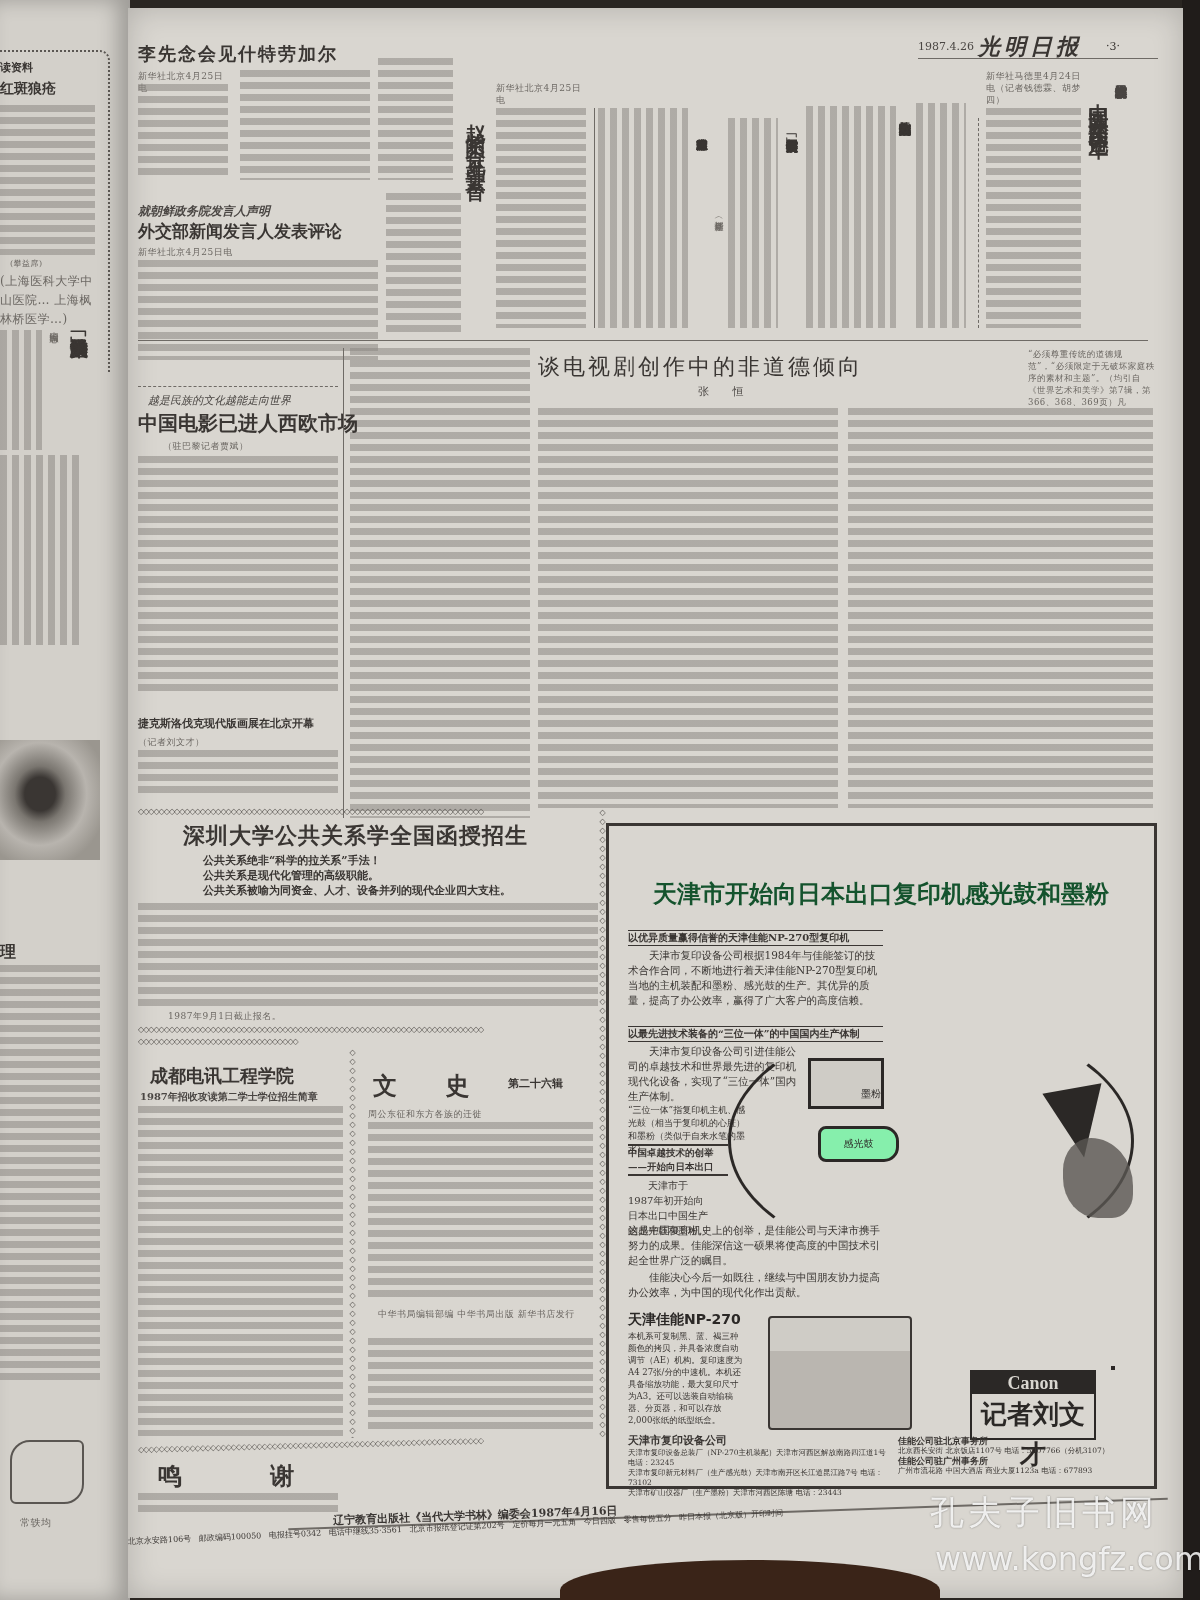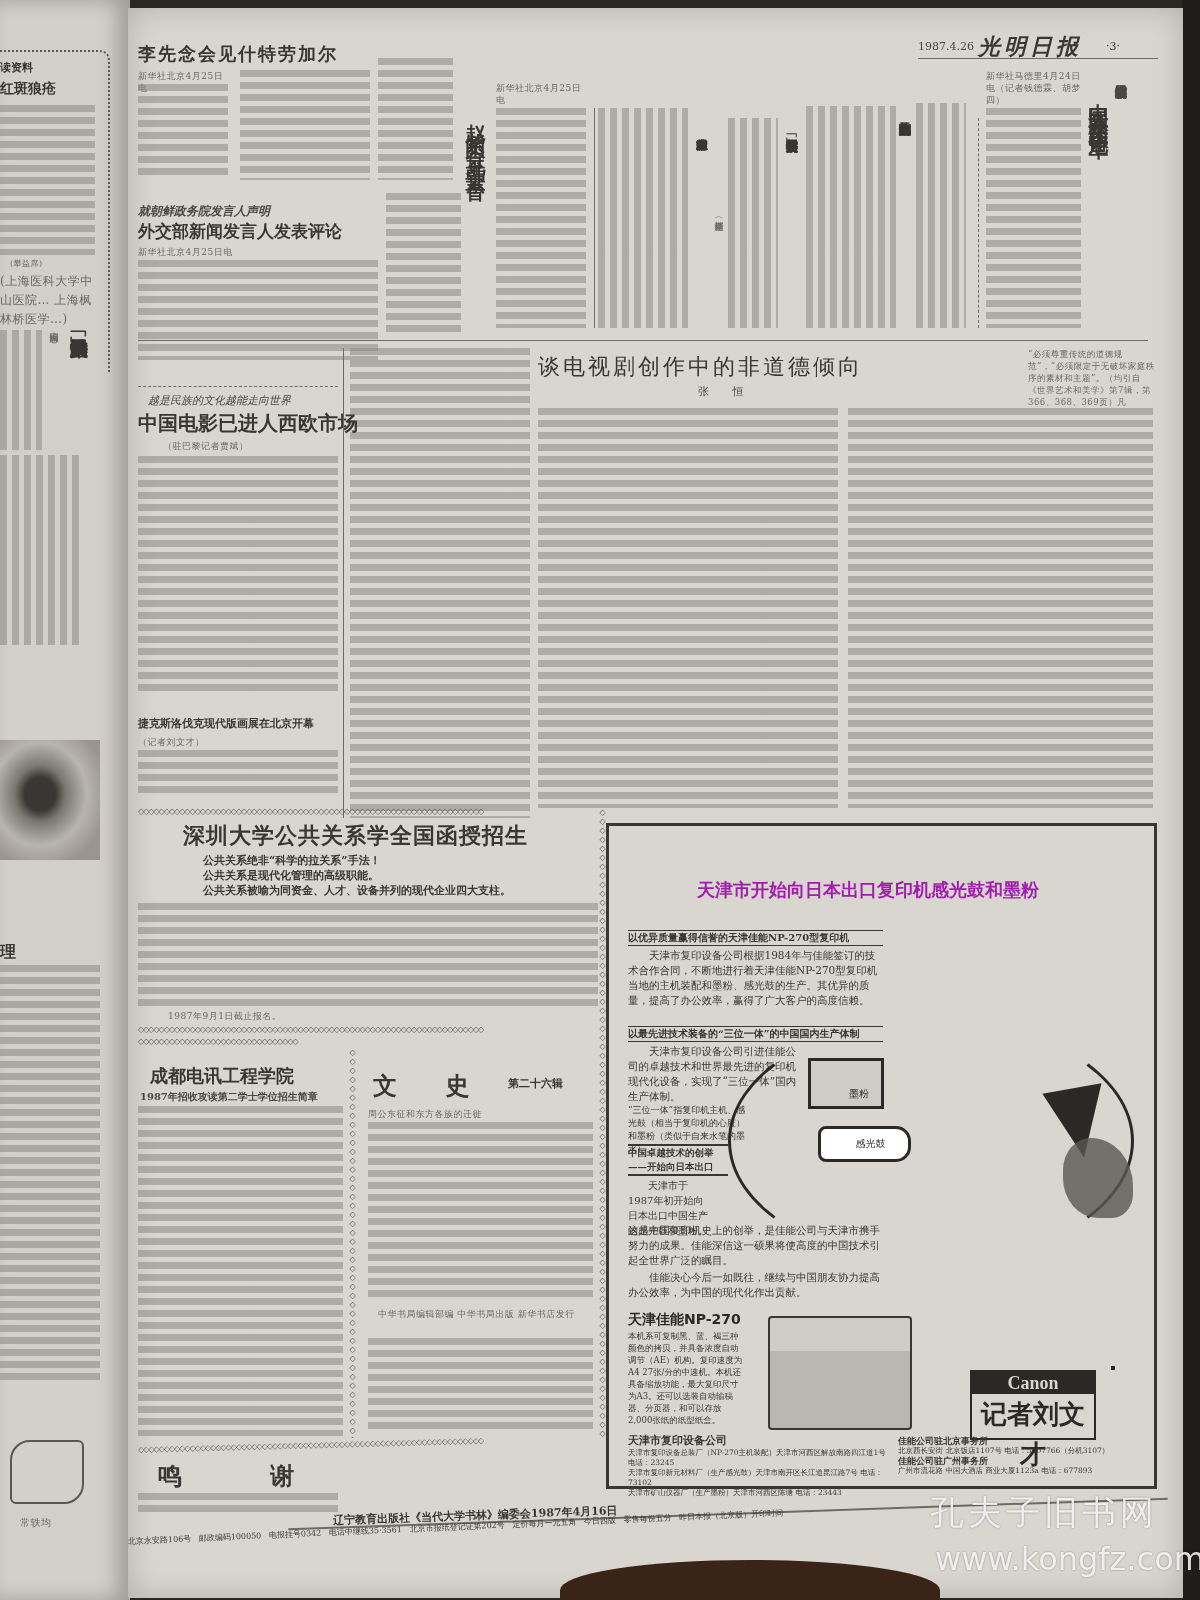--- a/index.html
+++ b/index.html
@@ -150,39 +150,39 @@
   <div class="abs txt" style="left:250px;top:1300px;text-align:right;">中华书局编辑部编 中华书局出版 新华书店发行</div>
   <div class="diamond-col" style="left:470px;top:800px;height:630px;">◇◇◇◇◇◇◇◇◇◇◇◇◇◇◇◇◇◇◇◇◇◇◇◇◇◇◇◇◇◇◇◇◇◇◇◇◇◇◇◇◇◇◇◇◇◇◇◇◇◇◇◇◇◇◇◇◇◇◇◇◇◇◇◇◇◇◇◇◇◇◇◇◇◇◇◇◇◇</div>
   <div class="abs fill" style="left:240px;top:1330px;width:225px;height:95px;"></div>
 
   <div class="diamond-rule" style="left:10px;top:1432px;width:470px;transform:rotate(-1.5deg);">◇◇◇◇◇◇◇◇◇◇◇◇◇◇◇◇◇◇◇◇◇◇◇◇◇◇◇◇◇◇◇◇◇◇◇◇◇◇◇◇◇◇◇◇◇◇◇◇◇◇◇◇◇◇◇◇◇◇◇◇◇◇◇◇◇◇◇</div>
   <div class="abs hl-big" style="left:30px;top:1452px;font-size:24px;letter-spacing:40px;">鸣 谢</div>
   <div class="abs fill" style="left:10px;top:1485px;width:200px;height:24px;"></div>
   <div class="abs" style="left:205px;top:1500px;font-size:11px;font-weight:bold;color:#3a3633;transform:rotate(-2deg);">辽宁教育出版社《当代大学书林》编委会1987年4月16日</div>
 
   <div class="ad-box" style="left:478px;top:815px;width:545px;height:660px;"></div>
-  <div class="abs" style="left:525px;top:870px;font-size:18px;font-weight:bold;color:#a21caf;font-family:'DejaVu Sans',sans-serif;margin-left:44px;">天津市开始向日本出口复印机感光鼓和墨粉</div>
+  <div class="abs" style="left:525px;top:870px;font-size:24px;font-weight:bold;color:#14532d;font-family:'DejaVu Sans',sans-serif;">天津市开始向日本出口复印机感光鼓和墨粉</div>
 
   <div class="abs sect-label" style="left:500px;top:922px;width:255px;">以优异质量赢得信誉的天津佳能NP-270型复印机</div>
   <div class="abs" style="left:500px;top:940px;width:255px;font-size:10.5px;line-height:15px;color:#3a3633;text-indent:2em;">天津市复印设备公司根据1984年与佳能签订的技术合作合同，不断地进行着天津佳能NP-270型复印机当地的主机装配和墨粉、感光鼓的生产。其优异的质量，提高了办公效率，赢得了广大客户的高度信赖。</div>
 
   <div class="abs sect-label" style="left:500px;top:1018px;width:255px;">以最先进技术装备的“三位一体”的中国国内生产体制</div>
   <div class="abs" style="left:500px;top:1036px;width:175px;font-size:10.5px;line-height:15px;color:#3a3633;text-indent:2em;">天津市复印设备公司引进佳能公司的卓越技术和世界最先进的复印机现代化设备，实现了“三位一体”国内生产体制。</div>
   <div class="abs" style="left:500px;top:1096px;width:125px;font-size:9px;line-height:13px;color:#3a3633;">“三位一体”指复印机主机、感光鼓（相当于复印机的心脏）和墨粉（类似于自来水笔的墨水）。</div>
 
   <div class="abs" style="left:500px;top:1136px;width:100px;border-top:2px solid #3a3633;border-bottom:2px solid #3a3633;font-size:9.5px;font-weight:bold;color:#3a3633;line-height:14px;">
     <div>中国卓越技术的创举</div>
     <div>——开始向日本出口</div>
   </div>
   <div class="abs" style="left:500px;top:1170px;width:80px;font-size:10px;line-height:15px;color:#3a3633;text-indent:2em;">天津市于1987年初开始向日本出口中国生产的感光鼓和墨粉。</div>
 
   <div class="abs" style="left:680px;top:1050px;width:70px;height:45px;border:3px solid #2b2826;background:#cfccc6;">
-    <div style="font-size:10px;text-align:left;margin-top:26px;color:#2b2826;margin-left:38px;">墨粉</div>
-  </div>
-  <div class="abs" style="left:690px;top:1118px;width:75px;height:30px;border:3px solid #2b2826;border-radius:8px 15px 15px 8px;background:#ffffff;padding-left:12px;">
+    <div style="font-size:10px;text-align:right;margin-top:26px;color:#2b2826;margin-left:38px;">墨粉</div>
+  </div>
+  <div class="abs" style="left:690px;top:1118px;width:75px;height:30px;border:3px solid #2b2826;border-radius:8px 15px 15px 8px;background:#86efac;">
     <div style="font-size:10px;text-align:center;line-height:30px;color:#2b2826;">感光鼓</div>
   </div>
   <div class="map-shape" style="left:600px;top:1010px;width:400px;height:240px;border-color:transparent #2b2826 transparent #2b2826;border-radius:50%;"></div>
   <div class="abs" style="left:920px;top:1080px;width:0;height:0;border-left:30px solid transparent;border-right:30px solid transparent;border-top:70px solid #2b2826;transform:rotate(-10deg);"></div>
   <div class="abs" style="left:935px;top:1130px;width:70px;height:80px;background:#5a5652;border-radius:40% 60% 30% 50%;opacity:0.8;"></div>
 
   <div class="abs" style="left:500px;top:1215px;width:255px;font-size:10.5px;line-height:15px;color:#3a3633;">这是中国复印机史上的创举，是佳能公司与天津市携手努力的成果。佳能深信这一硕果将使高度的中国技术引起全世界广泛的瞩目。</div>
   <div class="abs" style="left:500px;top:1262px;width:255px;font-size:10.5px;line-height:15px;color:#3a3633;text-indent:2em;">佳能决心今后一如既往，继续与中国朋友协力提高办公效率，为中国的现代化作出贡献。</div>
 
   <div class="abs" style="left:500px;top:1303px;font-size:14px;font-weight:bold;color:#2b2826;font-family:'DejaVu Sans',sans-serif;">天津佳能NP-270</div>

